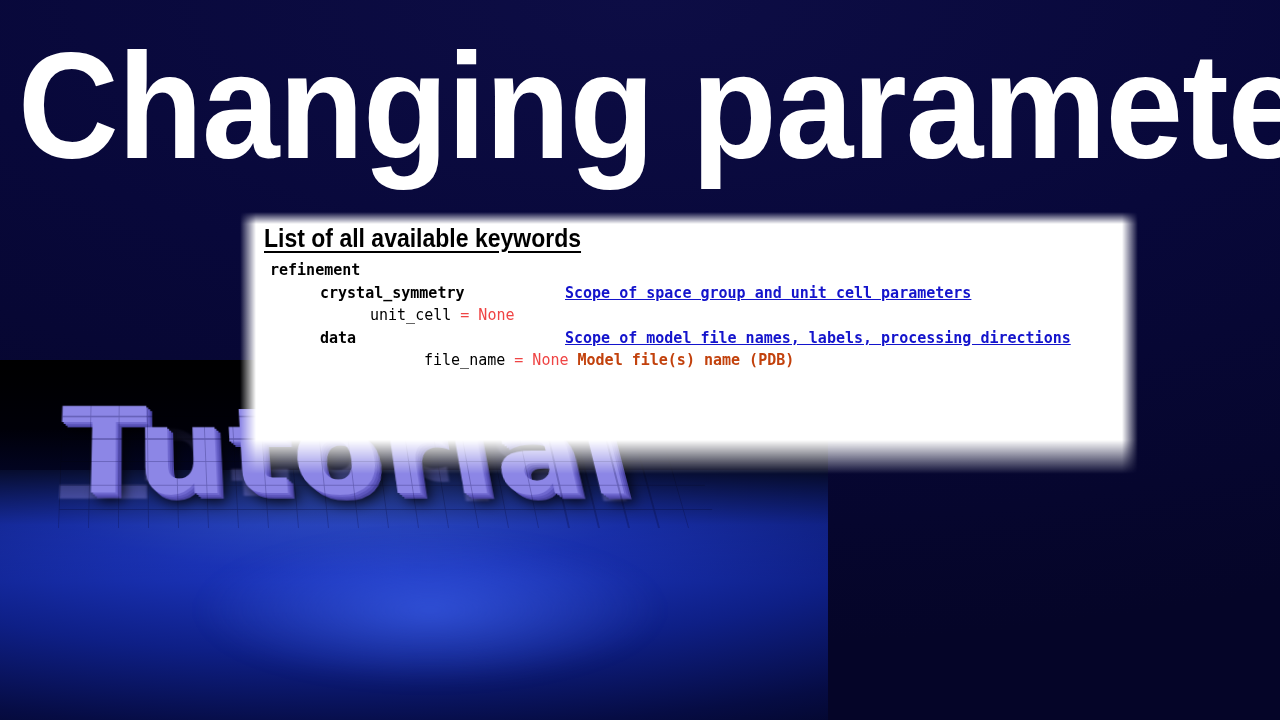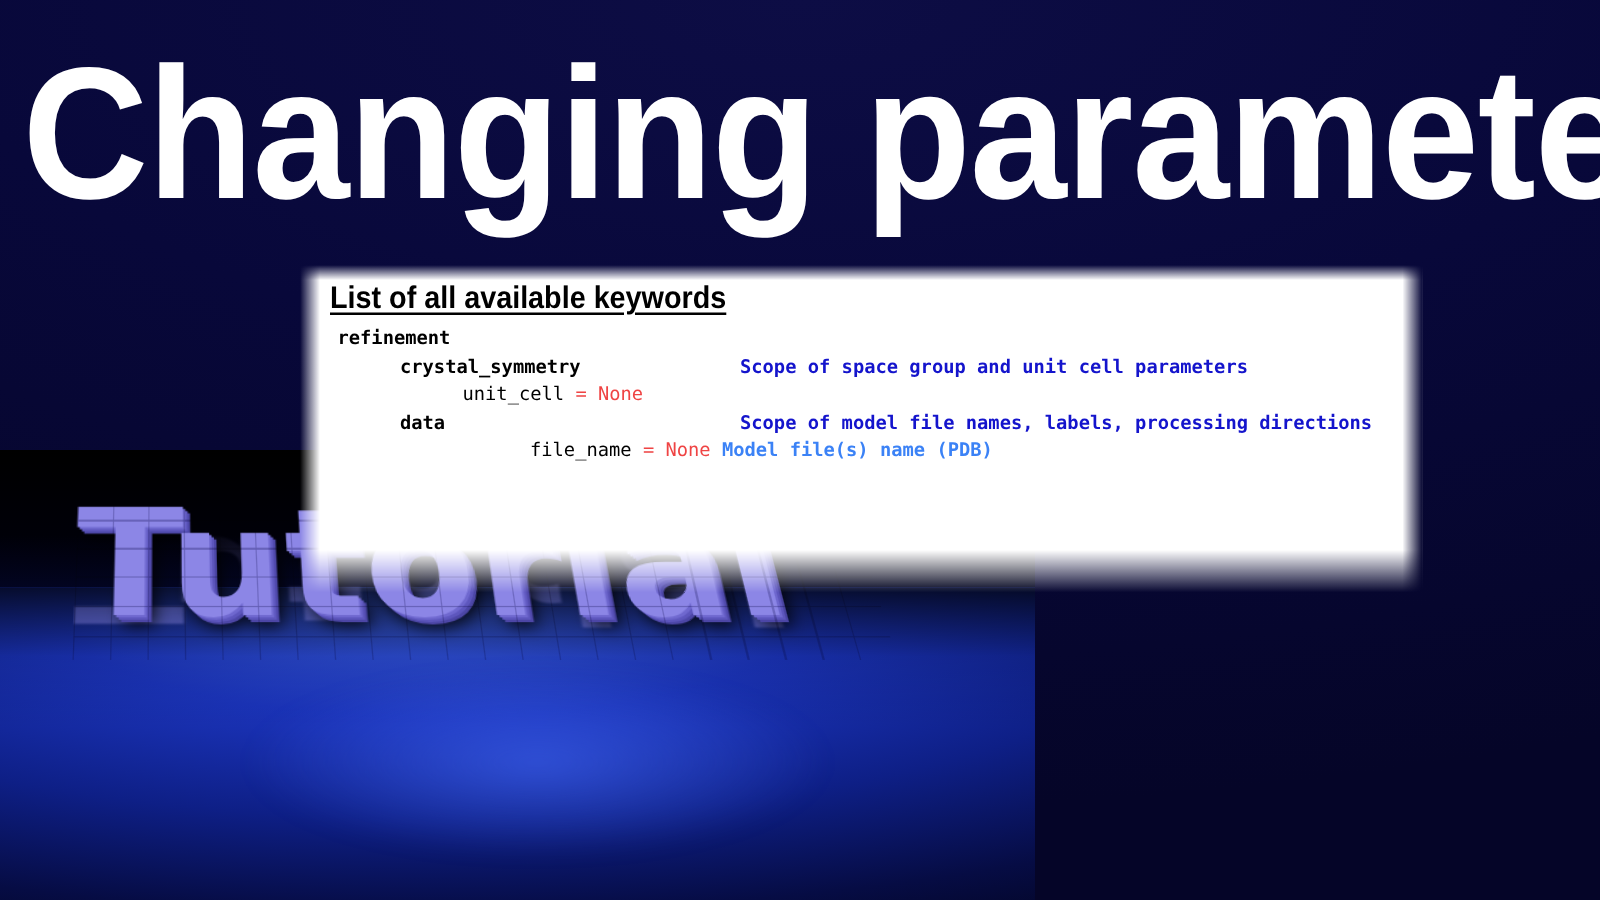--- a/index.html
+++ b/index.html
@@ -134,29 +134,29 @@
   .kw-name{
     position:absolute;top:0;
     color:#000000;
   }
   .kw-name.bold{font-weight:700;}
   .kw-val{color:#ef4444;}
   .kw-desc{
     position:absolute;top:0;
     color:#1414cc;font-weight:700;
   }
-  .kw-inline-desc{color:#3b82f6;font-weight:700;text-align:center;}
+  .kw-inline-desc{color:#c2410c;font-weight:700;text-align:center;}
 
   
   .i0{left:30px;}
   .i1{left:80px;}
   .i2{left:130px;}
   .i3{left:184px;}
   .d-far{left:355px;}
-  .d-mid{left:352px;}
+  .d-mid{left:325px;text-decoration:underline;}
   .d-deep{left:343px;}
 </style>
 </head>
 <body>
 
 <div id="stage">
 
   <div class="bg-base"></div>
 
   <div class="slide-title">Changing parameters</div>

